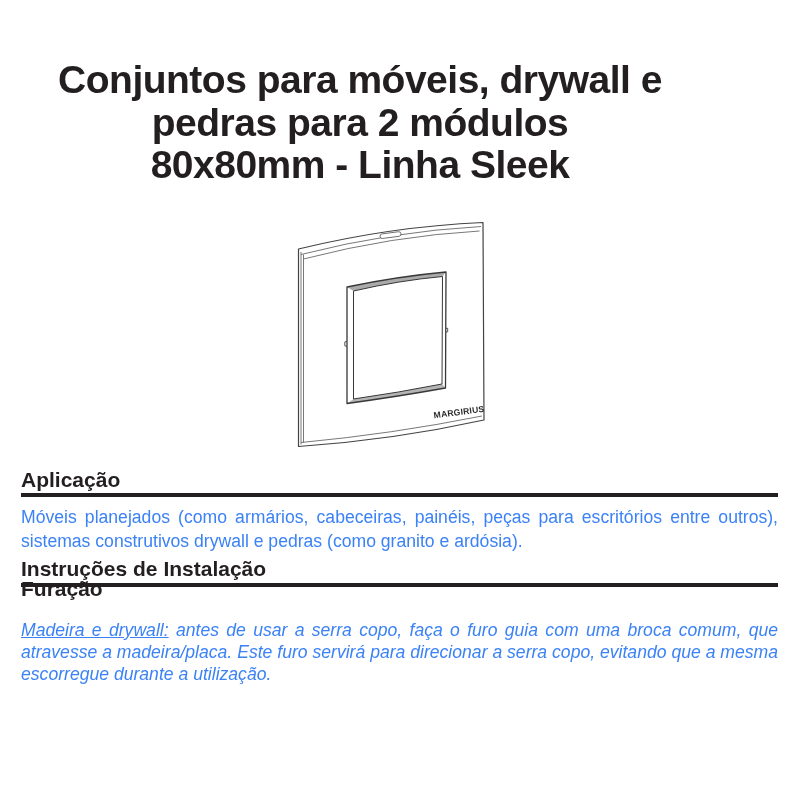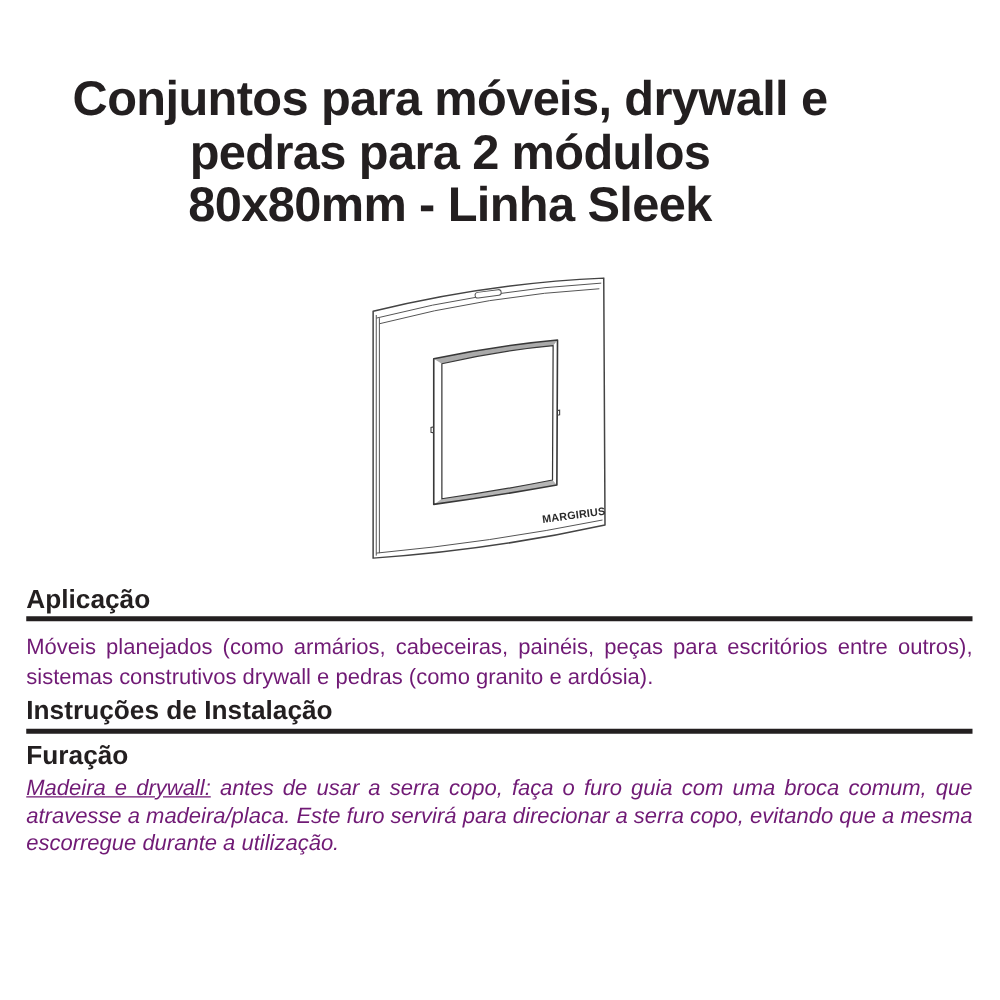--- a/index.html
+++ b/index.html
@@ -50,21 +50,21 @@
     font-size: 21px;
     line-height: 24px;
     font-weight: 700;
     white-space: nowrap;
   }
   .h2.aplicacao { top: 468px; text-align: right; }
   .h2.instrucoes { top: 557px; text-align: right; }
   .h3.furacao {
     position: absolute;
     left: 0;
-    top: 593px;
+    top: 577px;
     margin: 0;
     font-size: 21px;
     line-height: 24px;
     font-weight: 700;
     white-space: nowrap;
   }
   .rule {
     position: absolute;
     left: 0;
     width: 757px;
@@ -73,21 +73,21 @@
   }
   .rule.r1 { top: 493px; }
   .rule.r2 { top: 583px; }
   .para {
     position: absolute;
     left: 0;
     width: 757px;
     margin: 0;
     font-size: 17.6px;
     text-align: justify;
-    color: #701a75;
+    color: #3b82f6;
   }
   .para.p1 { top: 505px; line-height: 24px; }
   .para.p2 { top: 618.5px; line-height: 22.3px; font-style: italic; }
   .lead-underline { text-decoration: underline; }
 </style>
 </head>
 <body>
 
 <div class="page">
 

